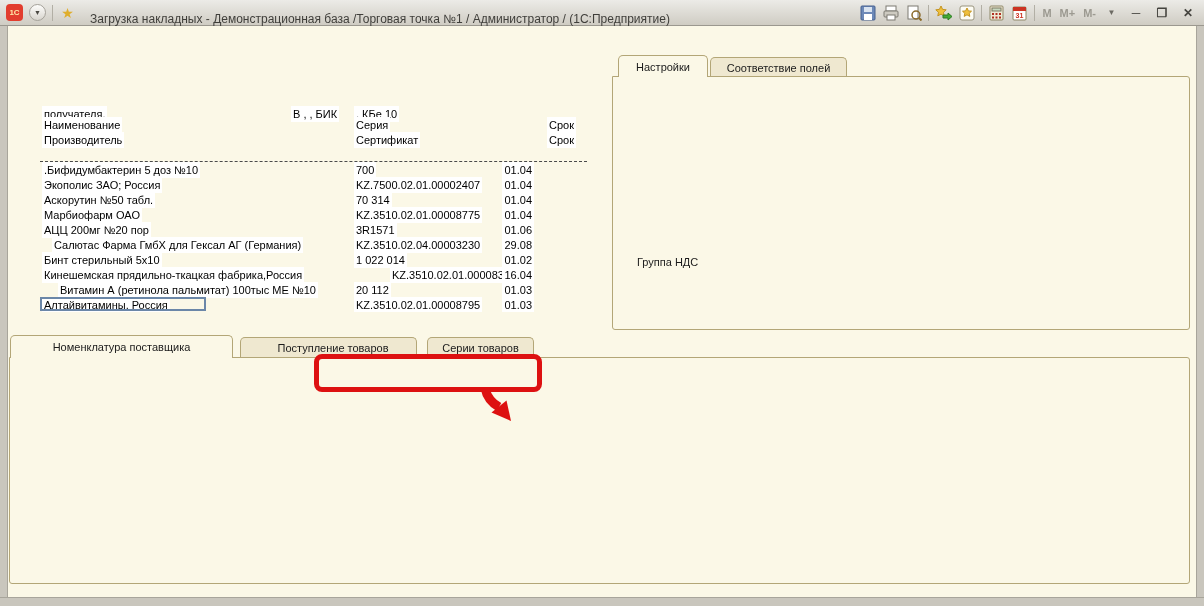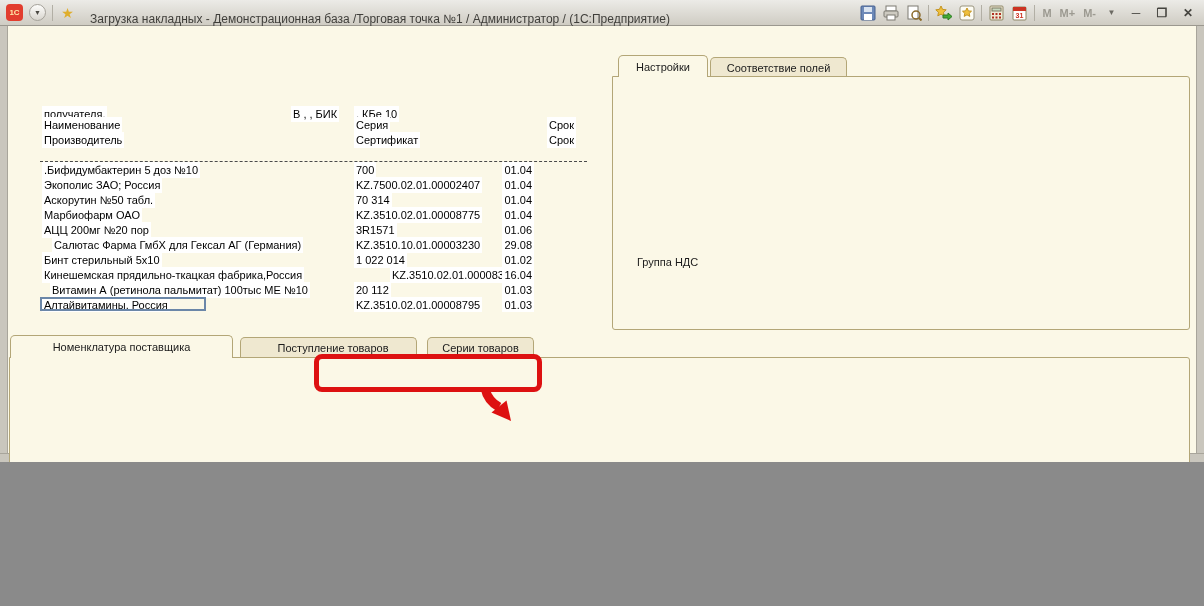--- a/index.html
+++ b/index.html
@@ -1,17 +1,17 @@
 <!DOCTYPE html>
 <html><head>
 <meta charset="utf-8">
 <style>
   html,body{margin:0;padding:0;background:#8a8a8a;}
   *{box-sizing:border-box;}
-  .window{position:relative;width:1204px;height:462px;background:#fbf8e7;
+  .window{position:relative;width:1204px;height:606px;background:#fbf8e7;
     font-family:"Liberation Sans",sans-serif;overflow:hidden;}
   
   .frame{position:absolute;background:#c9c6bd;z-index:0;}
   .frame.l{left:0;top:26px;bottom:0;width:8px;border-right:1px solid #a8a59b;}
   .frame.r{right:0;top:26px;bottom:0;width:8px;border-left:1px solid #a8a59b;}
   .frame.b{left:0;right:0;bottom:0;height:9px;border-top:1px solid #a8a59b;}
   .client{position:absolute;left:8px;right:8px;top:26px;bottom:9px;background:#fbf8e7;z-index:1;}
 
   
   .titlebar{position:absolute;left:0;top:0;width:1204px;height:26px;z-index:5;
@@ -294,38 +294,38 @@
         </div>
         <div class="srow" style="top: 116px; height: 15px;">
           <div class="rownum">23</div>
           <div class="scell" style="left: 32px;">АЦЦ 200мг №20 пор</div>
           <div class="scell" style="left: 344px;">3R1571</div>
           <div class="scell rt" style="right: 53px;">01.06</div>
         </div>
         <div class="srow" style="top: 131px; height: 15px;">
           <div class="rownum">24</div>
           <div class="scell" style="left: 42px;">Салютас Фарма ГмбХ для Гексал АГ (Германия)</div>
-          <div class="scell" style="left: 344px;">KZ.3510.10.01.00003230</div>
+          <div class="scell" style="left: 344px;">KZ.3510.02.04.00003230</div>
           <div class="scell rt" style="right: 53px;">29.08</div>
         </div>
         <div class="srow" style="top: 146px; height: 15px;">
           <div class="rownum">25</div>
           <div class="scell" style="left: 32px;">Бинт стерильный 5x10</div>
           <div class="scell" style="left: 344px;">1 022 014</div>
           <div class="scell rt" style="right: 53px;">01.02</div>
         </div>
         <div class="srow" style="top: 161px; height: 15px;">
           <div class="rownum">26</div>
           <div class="scell" style="left: 32px;">Кинешемская прядильно-ткацкая фабрика,Россия</div>
           <div class="scell" style="left: 344px; margin-left: 36px;">KZ.3510.02.01.00008354</div>
           <div class="scell rt" style="right: 53px;">16.04</div>
         </div>
         <div class="srow" style="top: 176px; height: 15px;">
           <div class="rownum">27</div>
-          <div class="scell" style="left: 40px;">Витамин А (ретинола пальмитат) 100тыс МЕ №10</div>
+          <div class="scell" style="left: 48px;">Витамин А (ретинола пальмитат) 100тыс МЕ №10</div>
           <div class="scell" style="left: 344px;">20 112</div>
           <div class="scell rt" style="right: 53px;">01.03</div>
         </div>
         <div class="srow" style="top: 191px; height: 15px;">
           <div class="rownum sel">28</div>
           <div class="scell" style="left: 32px;">Алтайвитамины, Россия</div>
           <div class="scell" style="left: 344px;">KZ.3510.02.01.00008795</div>
           <div class="scell rt" style="right: 53px;">01.03</div>
           <div class="selbox"></div>
         </div>

